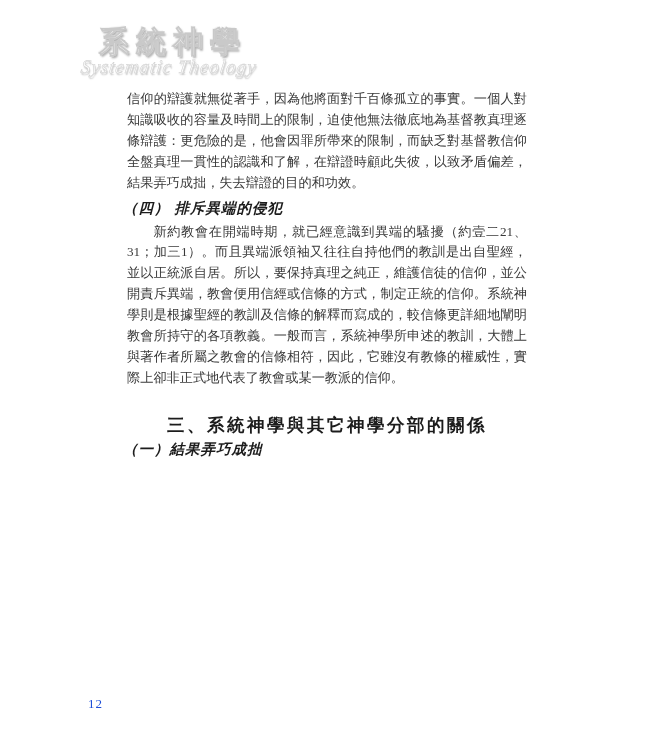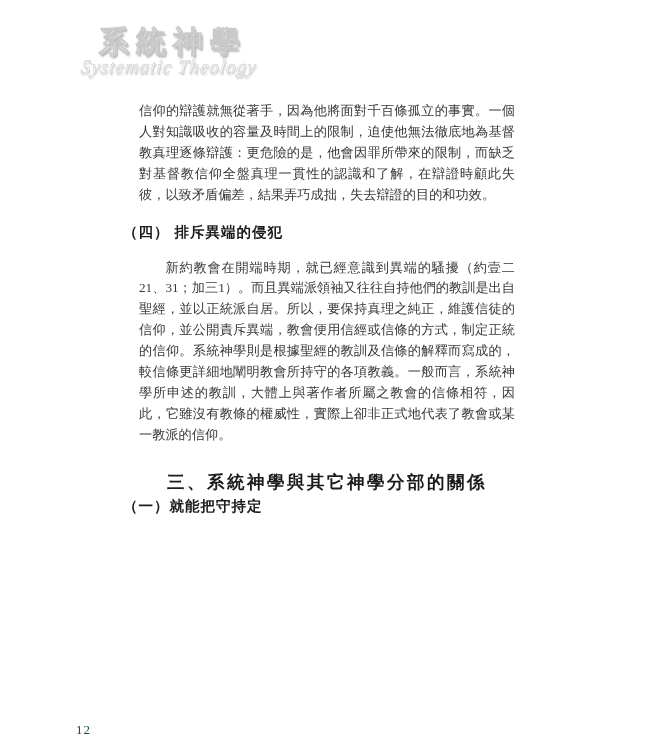--- a/index.html
+++ b/index.html
@@ -43,52 +43,52 @@
   .content {
     position:absolute;
     left:123px; top:85px;
     width:408px;
     font-size:13.2px;
     line-height:20.9px;
     color:#383838;
     text-align:justify;
     text-justify:inter-character;
   }
-  .para { margin:16px; }
+  .para { margin:4px; }
   .para.indent { text-indent:2em; }
 
   .h-sub {
     font-family:"Liberation Sans", sans-serif;
     font-weight:bold;
     font-size:14.5px;
     line-height:20px;
     letter-spacing:1px;
     color:#1c1c1c;
     margin-top:4px;
     text-align:left;
+    font-style:italic;
   }
   .h-section {
     font-weight:bold;
     font-size:17.5px;
     line-height:24px;
     letter-spacing:2.5px;
     color:#1c1c1c;
     text-align:center;
     margin-top:24px;
   }
   .h-sub-2 { margin-top:2px; }
 
   
   .page-number {
     position:absolute;
-    left:76px; top:696px;
+    left:88px; top:696px;
     font-size:13px;
     letter-spacing:1px;
-    color:#14532d;
-    margin-top:26px;
+    color:#1d4ed8;
   }
 </style>
 </head>
 <body>
 
 <div class="page">
 
   <div class="logo">
     <div class="logo-zh">系統神學</div>
     <div class="logo-en">Systematic Theology</div>
@@ -98,20 +98,20 @@
 
     <p class="para">信仰的辯護就無從著手，因為他將面對千百條孤立的事實。一個人對知識吸收的容量及時間上的限制，迫使他無法徹底地為基督教真理逐條辯護：更危險的是，他會因罪所帶來的限制，而缺乏對基督教信仰全盤真理一貫性的認識和了解，在辯證時顧此失彼，以致矛盾偏差，結果弄巧成拙，失去辯證的目的和功效。</p>
 
 
     <h3 class="h-sub">（四） 排斥異端的侵犯</h3>
 
     <p class="para indent">新約教會在開端時期，就已經意識到異端的騷擾（約壹二21、31；加三1）。而且異端派領袖又往往自持他們的教訓是出自聖經，並以正統派自居。所以，要保持真理之純正，維護信徒的信仰，並公開責斥異端，教會便用信經或信條的方式，制定正統的信仰。系統神學則是根據聖經的教訓及信條的解釋而寫成的，較信條更詳細地闡明教會所持守的各項教義。一般而言，系統神學所申述的教訓，大體上與著作者所屬之教會的信條相符，因此，它雖沒有教條的權威性，實際上卻非正式地代表了教會或某一教派的信仰。</p>
 
     <h2 class="h-section">三、系統神學與其它神學分部的關係</h2>
 
-    <h3 class="h-sub h-sub-2">（一）就能把守持定</h3>
+    <h3 class="h-sub h-sub-2">（一）結果弄巧成拙</h3>
 
 
   </div>
 
   <div class="page-number">12</div>
 
 </div>
 
 </body></html>

